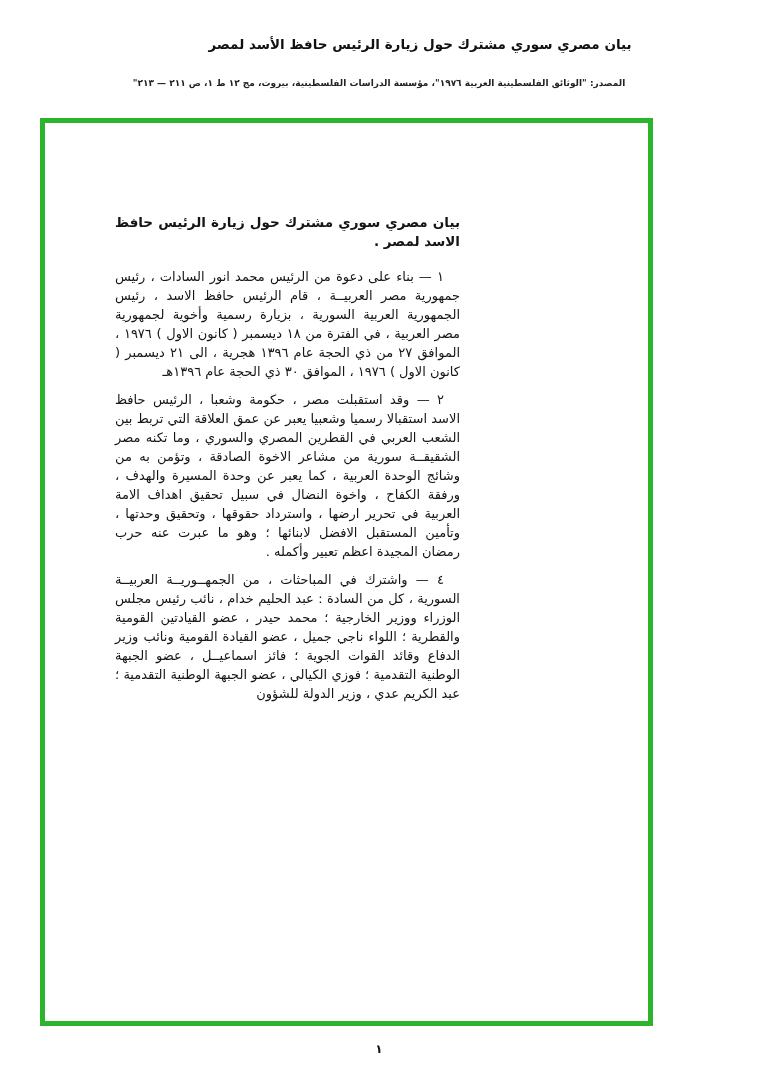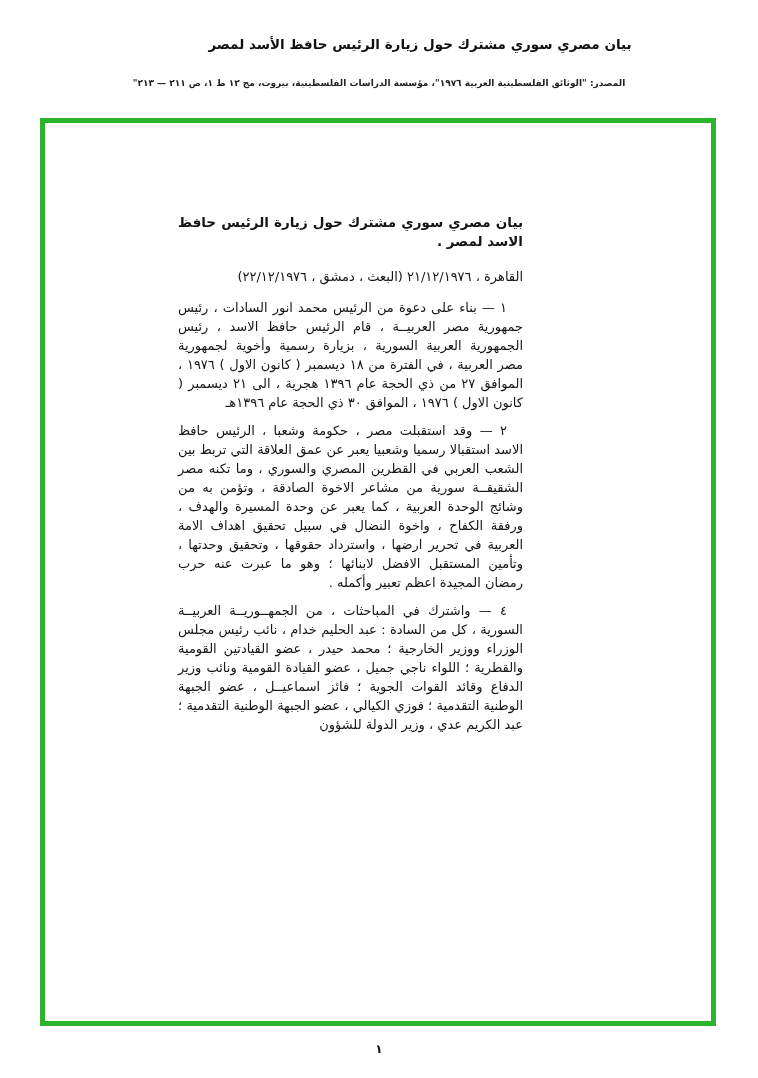--- a/index.html
+++ b/index.html
@@ -35,21 +35,21 @@
     text-align: center;
     direction: rtl;
     font-weight: bold;
     font-size: 9px;
     color: #222222;
   }
   .doc-frame {
     position: absolute;
     left: 40px;
     top: 118px;
-    width: 676px;
+    width: 613px;
     height: 908px;
     box-sizing: border-box;
     border: 5px solid #2cb42c;
     background: #ffffff;
   }
   .text-col {
     position: absolute;
     top: 90px;
     right: 188px;
     width: 345px;
@@ -89,21 +89,20 @@
 <div class="page-title">بيان مصري سوري مشترك حول زيارة الرئيس حافظ الأسد لمصر</div>
 
 <div class="source-line">المصدر: "الوثائق الفلسطينية العربية ١٩٧٦"، مؤسسة الدراسات الفلسطينية، بيروت، مج ١٢ ط ١، ص ٢١١ — ٢١٣"</div>
 
 <div class="doc-frame" style="border-color: rgb(44, 180, 44);">
 
   <div class="text-col">
 
     <p class="doc-heading">بيان مصري سوري مشترك حول زيارة الرئيس حافظ الاسد لمصر .</p>
 
-    <p class="date-line">القاهرة ، ٢١/١٢/١٩٧٦ (البعث ، دمشق ، ٢٢/١٢/١٩٧٦)</p>
 
     <p class="doc-paragraph">١ — بناء على دعوة من الرئيس محمد انور السادات ، رئيس جمهورية مصر العربيــة ، قام الرئيس حافظ الاسد ، رئيس الجمهورية العربية السورية ، بزيارة رسمية وأخوية لجمهورية مصر العربية ، في الفترة من ١٨ ديسمبر ( كانون الاول ) ١٩٧٦ ، الموافق ٢٧ من ذي الحجة عام ١٣٩٦ هجرية ، الى ٢١ ديسمبر ( كانون الاول ) ١٩٧٦ ، الموافق ٣٠ ذي الحجة عام ١٣٩٦هـ</p>
 
     <p class="doc-paragraph">٢ — وقد استقبلت مصر ، حكومة وشعبا ، الرئيس حافظ الاسد استقبالا رسميا وشعبيا يعبر عن عمق العلاقة التي تربط بين الشعب العربي في القطرين المصري والسوري ، وما تكنه مصر الشقيقــة سورية من مشاعر الاخوة الصادقة ، وتؤمن به من وشائج الوحدة العربية ، كما يعبر عن وحدة المسيرة والهدف ، ورفقة الكفاح ، واخوة النضال في سبيل تحقيق اهداف الامة العربية في تحرير ارضها ، واسترداد حقوقها ، وتحقيق وحدتها ، وتأمين المستقبل الافضل لابنائها ؛ وهو ما عبرت عنه حرب رمضان المجيدة اعظم تعبير وأكمله .</p>
 
 
     <p class="doc-paragraph">٤ — واشترك في المباحثات ، من الجمهــوريــة العربيــة السورية ، كل من السادة : عبد الحليم خدام ، نائب رئيس مجلس الوزراء ووزير الخارجية ؛ محمد حيدر ، عضو القيادتين القومية والقطرية ؛ اللواء ناجي جميل ، عضو القيادة القومية ونائب وزير الدفاع وقائد القوات الجوية ؛ فائز اسماعيــل ، عضو الجبهة الوطنية التقدمية ؛ فوزي الكيالي ، عضو الجبهة الوطنية التقدمية ؛ عبد الكريم عدي ، وزير الدولة للشؤون</p>
 
   </div>
 </div>

